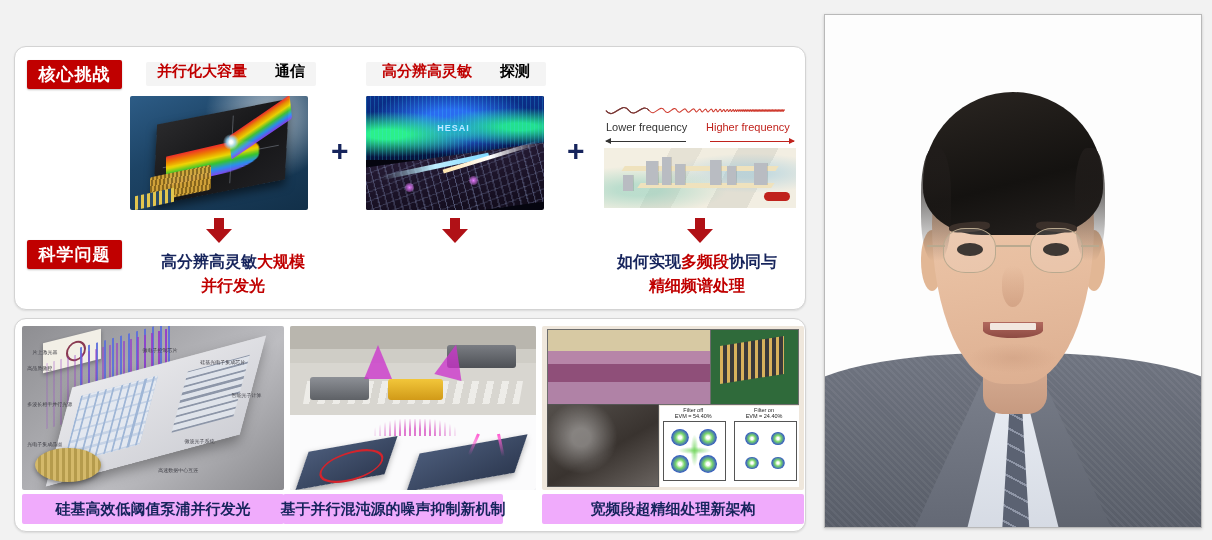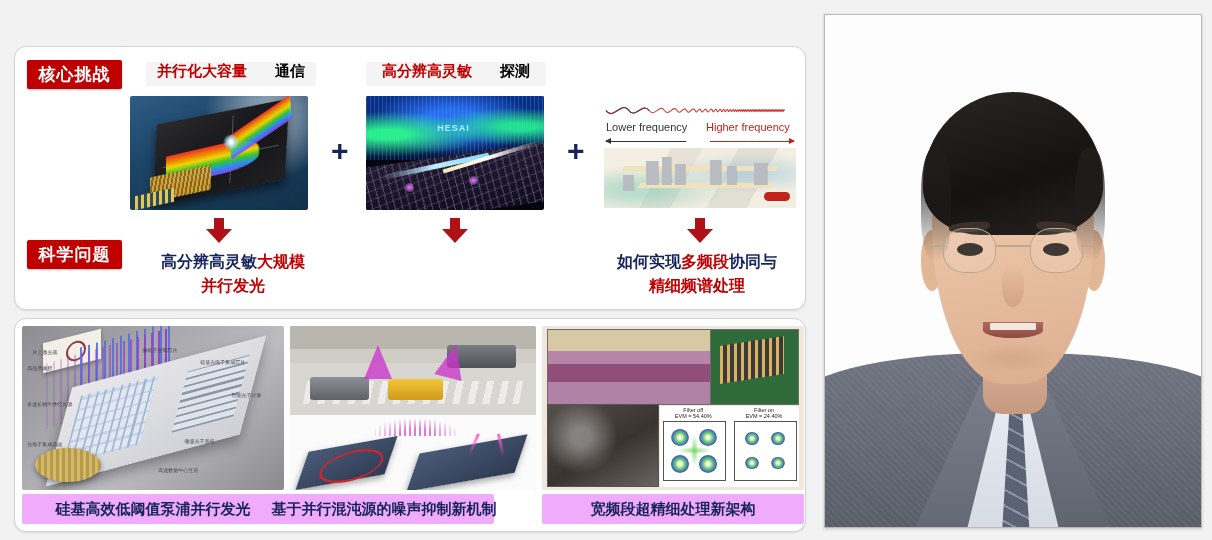--- a/index.html
+++ b/index.html
@@ -337,21 +337,21 @@
       radial-gradient(ellipse 14% 60% at 50% 50%, rgba(120,215,100,.85), transparent 72%);
   }
 
   
   .caption{
     position:absolute;height:30px;background:#f0abfc;border-radius:2px;
     display:flex;align-items:center;justify-content:center;
     font-size:15px;font-weight:bold;color:#16245c;white-space:nowrap;
   }
   #cap-1{left:22px;top:494px;width:262px;}
-  #cap-2{left:274px;top:494px;width:220px;}
+  #cap-2{left:283px;top:494px;width:220px;}
   #cap-3{left:542px;top:494px;width:262px;}
 
   
   .portrait-wrap{
     position:absolute;left:824px;top:14px;width:376px;height:512px;
     background:#fff;border:1px solid #b9b9b9;overflow:hidden;
     box-shadow:0 1px 3px rgba(0,0,0,.18);
   }
   .pbg{position:absolute;inset:0;background:#fdfdfd;}
   .p-suit{

